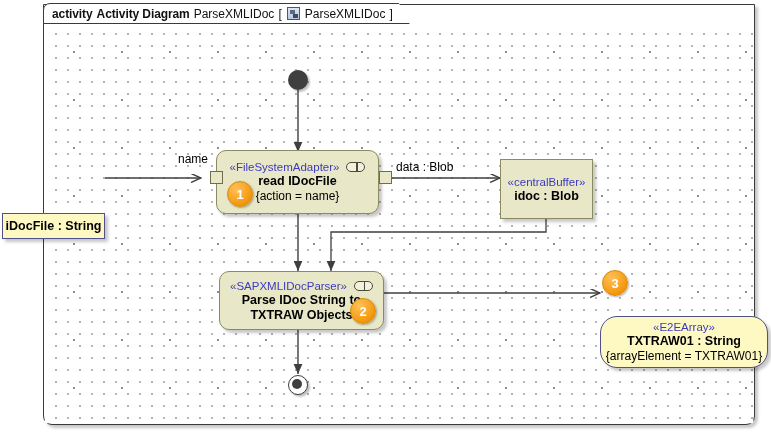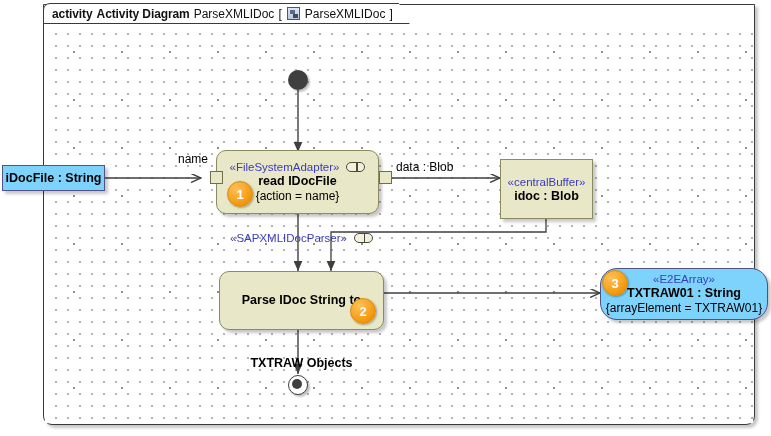--- a/index.html
+++ b/index.html
@@ -147,22 +147,23 @@
     border: 1.3px solid #8b8b62;
     background: #e8e7c8;
     box-shadow: 3px 3px 3px rgba(0,0,0,0.22);
     display: flex;
     flex-direction: column;
     align-items: center;
     justify-content: center;
     text-align: center;
   }
   .objnode.violet {
-    background: #7dd3fc;
+    background: #fef9c3;
     border: 1.3px solid #50508a;
+    margin-top: 48px;
   }
 
   
   .pin {
     position: absolute;
     width: 13px;
     height: 13px;
     background: #e8e7c8;
     border: 1.3px solid #6e6e4d;
     box-sizing: border-box;
@@ -324,21 +325,21 @@
   <div class="pin" style="left:379px; top:171px;"></div>
 
   <div class="edgelabel" style="left:178px; top:152px;">name</div>
   <div class="edgelabel" style="left:396px; top:160px;">data : Blob</div>
 
   <div class="node objnode" style="left:500px; top:159px; width:93px; height:60px;">
     <div class="stereo">«centralBuffer»</div>
     <div class="nodename">idoc : Blob</div>
   </div>
 
-  <div class="node action" style="left:219px; top:271px; width:165px; height:59px;gap:48px;">
+  <div class="node action" style="left:219px; top:271px; width:165px; height:59px;">
     <div class="hdrrow">
       <div class="stereo">«SAPXMLIDocParser»</div>
       <span class="rake"></span>
     </div>
     <div class="nodename">Parse IDoc String to</div>
     <div class="nodename">TXTRAW Objects</div>
   </div>
   <div class="badge" style="left:350px; top:298px;">2</div>
 
   <div class="node objnode violet" style="left:600px; top:268px; width:168px; height:52px;border-radius:17px;">

